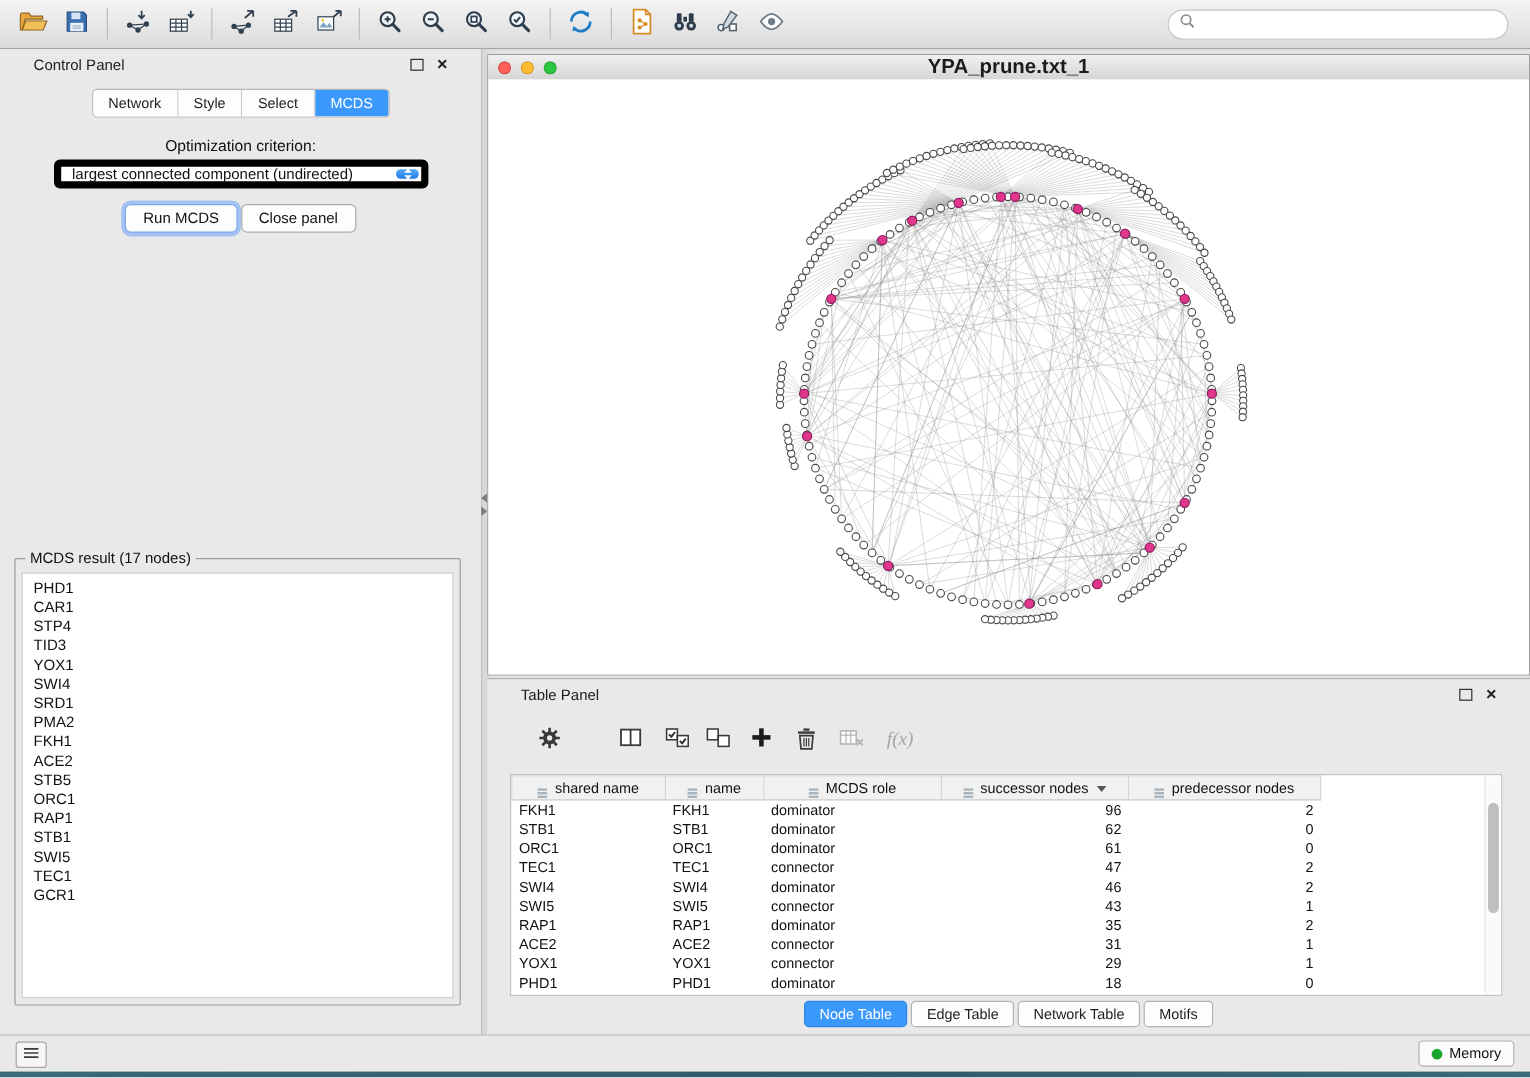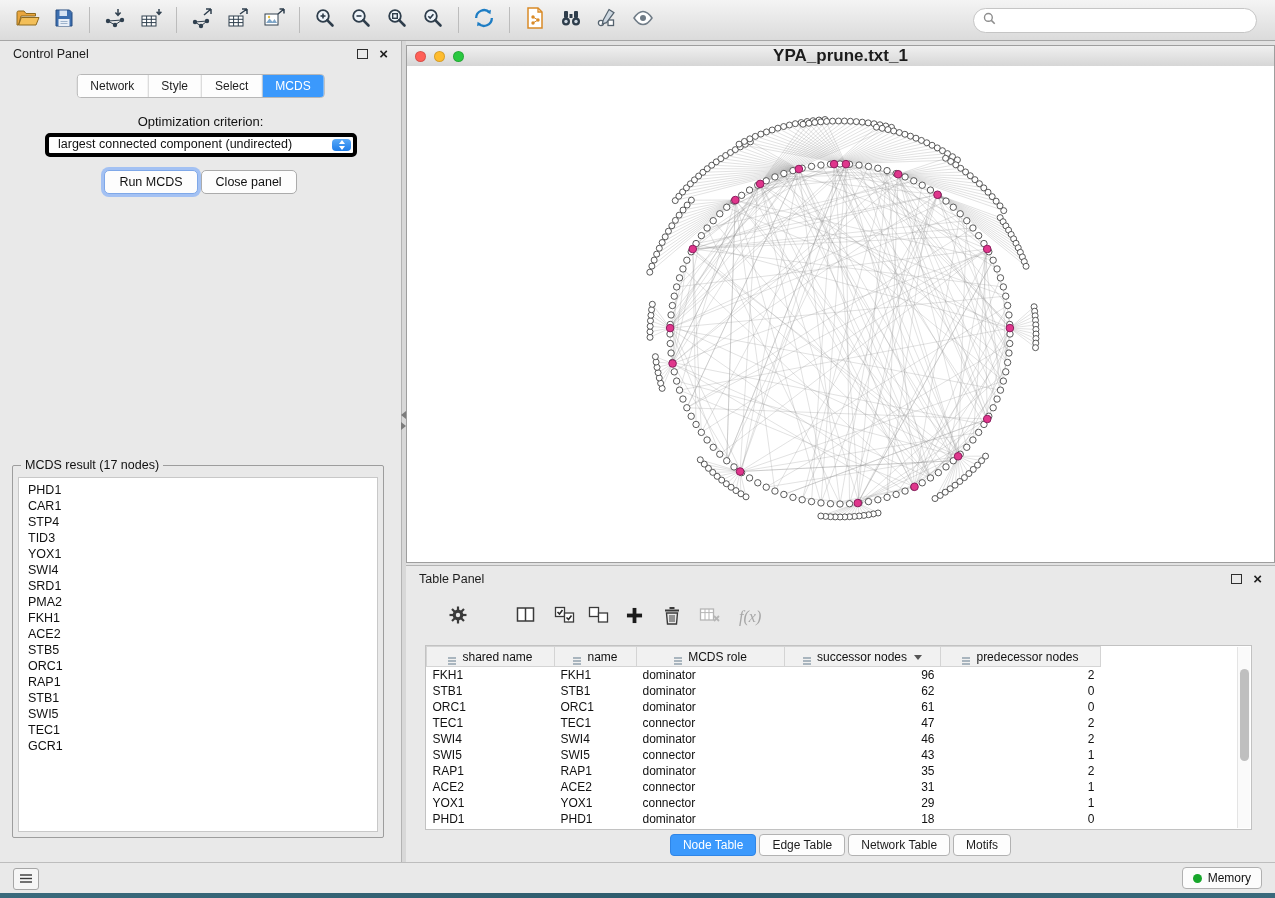--- a/index.html
+++ b/index.html
@@ -5,30 +5,30 @@
   html,body{margin:0;padding:0;}
   #app{position:relative;width:1275px;height:898px;background:#e2e2e2;font-family:"Liberation Sans",sans-serif;overflow:hidden;-webkit-font-smoothing:antialiased;}
   
   .toolbar{position:absolute;left:0;top:0;width:1275px;height:41px;background:linear-gradient(#f4f4f4,#dbdbdb);border-bottom:1px solid #a6a6a6;display:flex;align-items:center;padding:0 10px;box-sizing:border-box;}
   .tbtn{width:36px;height:30px;display:flex;align-items:center;justify-content:center;border-radius:4px;cursor:default;}
   .tsep{width:1px;height:26px;background:#bcbcbc;margin:0 7px;}
   .search{margin-left:auto;margin-right:8px;width:284px;height:25px;background:#fff;border:1px solid #c5c5c5;border-radius:13px;display:flex;align-items:center;padding:0 9px;box-sizing:border-box;}
   .search input{border:none;outline:none;flex:1;font:12px "Liberation Sans",sans-serif;background:transparent;margin-left:6px;}
   
   .cpanel{position:absolute;left:0;top:41px;width:402px;height:821px;background:#e9e9e9;border-right:1px solid #b3b3b3;box-sizing:border-box;}
-  .phead{height:26px;display:flex;align-items:center;padding:0 13px;font-size:12.5px;color:#1c1c1c;}
+  .phead{height:26px;display:flex;align-items:center;padding:0 28px;font-size:12.5px;color:#1c1c1c;}
   .win-icons{margin-left:auto;display:flex;align-items:center;gap:11px;}
   .float-ico{display:inline-block;width:9px;height:8px;border:1.5px solid #2e2e2e;}
   .close-ico{font-size:15px;font-weight:700;color:#1e1e1e;line-height:10px;}
   .seg{position:absolute;top:33px;left:50%;transform:translateX(-50%);display:flex;border:1px solid #b7b7b7;border-radius:4px;background:#fff;overflow:hidden;}
   .seg button{border:none;background:#fdfdfd;font:12px "Liberation Sans",sans-serif;padding:4px 13px;border-right:1px solid #c9c9c9;color:#1e1e1e;cursor:default;}
   .seg button:last-child{border-right:none;}
   .seg button.sel{background:#3b99fc;color:#fff;}
   .opt-label{position:absolute;left:0;right:0;top:73px;text-align:center;font-size:13px;color:#111;}
-  .combo{position:absolute;left:45px;top:92px;width:312px;height:24px;background:#fff;border:4px solid #000000;border-radius:5px;box-sizing:border-box;display:flex;align-items:flex-start;font-size:12.5px;color:#111;padding-left:9px;}
+  .combo{position:absolute;left:45px;top:92px;width:312px;height:24px;background:#fff;border:6px solid #000000;border-radius:5px;box-sizing:border-box;display:flex;align-items:center;font-size:12.5px;color:#111;padding-left:9px;}
   .stepper{position:absolute;right:2px;top:2px;bottom:2px;width:19px;border-radius:4px;background:linear-gradient(#5aaaf8,#1e7de9);display:flex;flex-direction:column;align-items:center;justify-content:center;gap:2px;}
   .tri-up{width:0;height:0;border-left:3.5px solid transparent;border-right:3.5px solid transparent;border-bottom:4px solid #fff;}
   .tri-dn{width:0;height:0;border-left:3.5px solid transparent;border-right:3.5px solid transparent;border-top:4px solid #fff;}
   .btnrow{position:absolute;top:129px;left:0;right:0;display:flex;justify-content:center;gap:3px;align-items:center;}
   .pbtn{background:#fdfdfd;border:1px solid #ababab;border-radius:5px;font:12.5px "Liberation Sans",sans-serif;padding:4px 14px;color:#111;cursor:default;}
   .pbtn.focus{border-color:#7fa8e8;box-shadow:0 0 0 3px rgba(77,144,254,.45);}
   .groupbox{position:absolute;left:12px;top:424px;width:372px;height:373px;border:1px solid #9d9d9d;border-radius:2px;box-sizing:border-box;}
   .legend{position:absolute;top:-8px;left:8px;background:#e9e9e9;padding:0 4px;font-size:12.5px;color:#111;}
   .mcds-list{position:absolute;left:5px;right:5px;top:11px;bottom:5px;background:#fff;border:1px solid #c8c8c8;font-size:12.5px;line-height:16px;padding:4px 9px;overflow:hidden;color:#111;}
   

